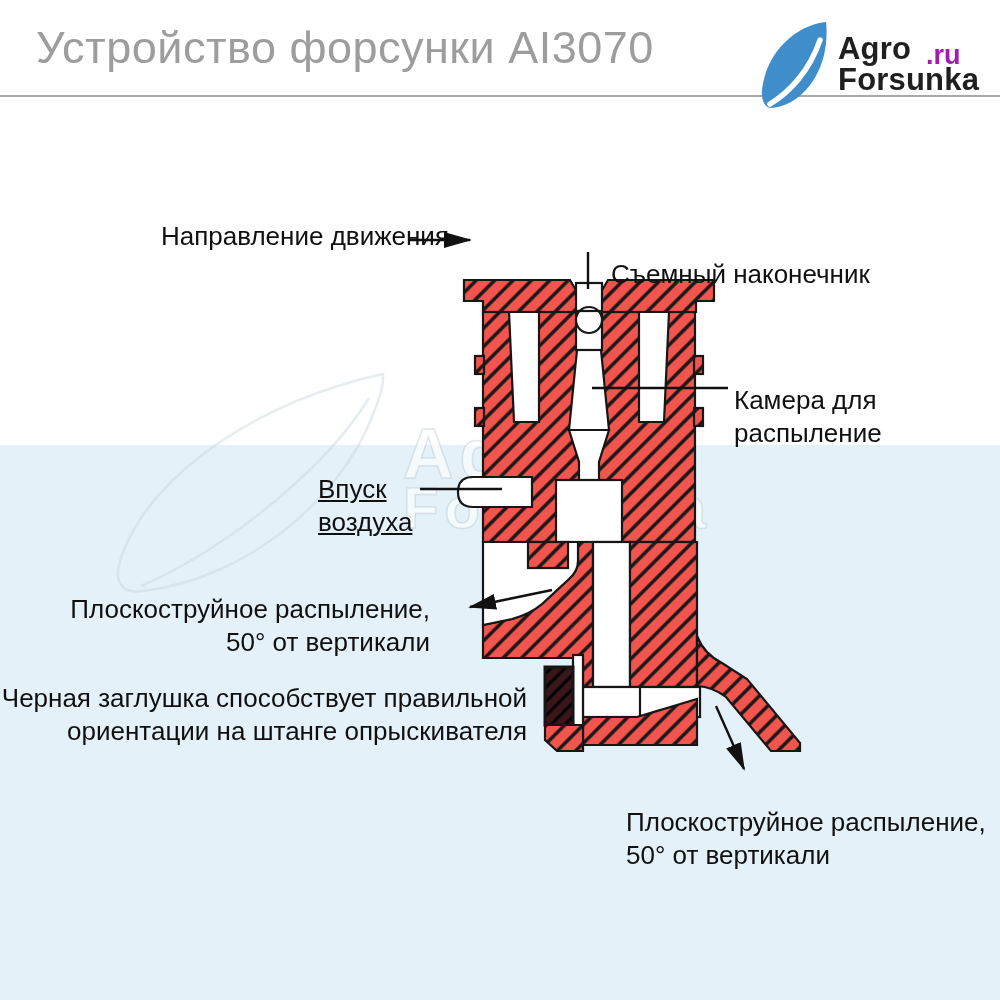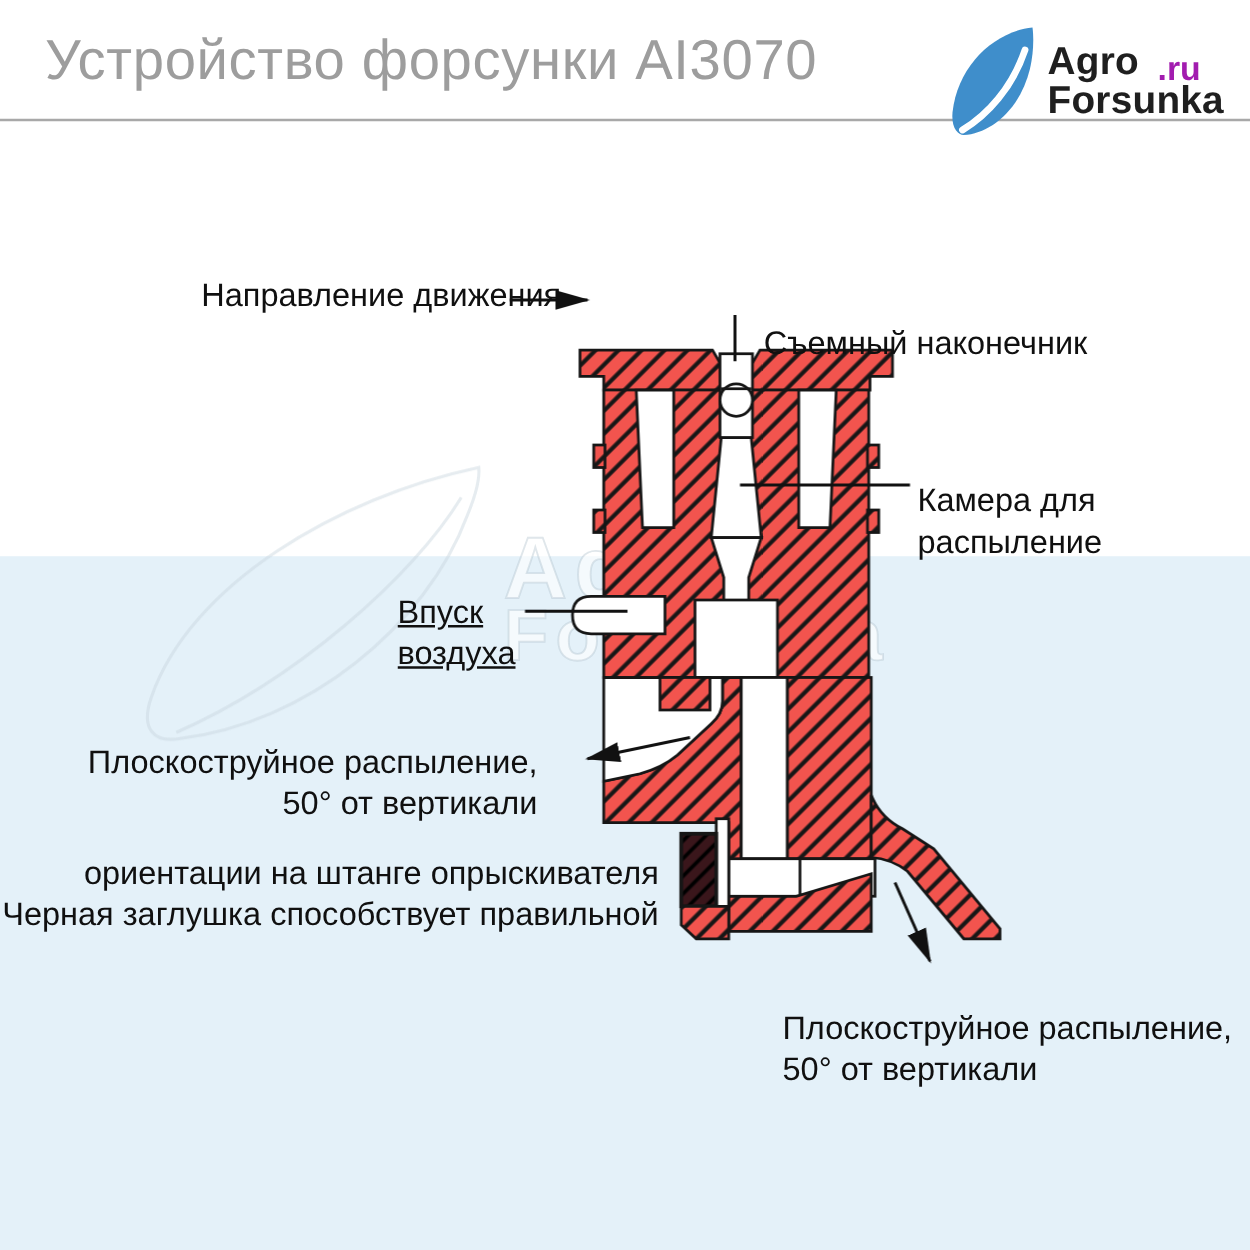--- a/index.html
+++ b/index.html
@@ -133,20 +133,20 @@
   <div>Впуск</div>
   <div>воздуха</div>
 </div>
 
 <div class="lbl r" style="left:0px;top:593px;width:430px;">
   <div>Плоскоструйное распыление,</div>
   <div>50° от вертикали</div>
 </div>
 
 <div class="lbl r" style="left:0px;top:682px;width:527px;">
+  <div>Черная заглушка способствует правильной</div>
   <div>ориентации на штанге опрыскивателя</div>
-  <div>Черная заглушка способствует правильной</div>
 </div>
 
 <div class="lbl" style="left:626px;top:806px;">
   <div>Плоскоструйное распыление,</div>
   <div>50° от вертикали</div>
 </div>
 
 </body></html>

